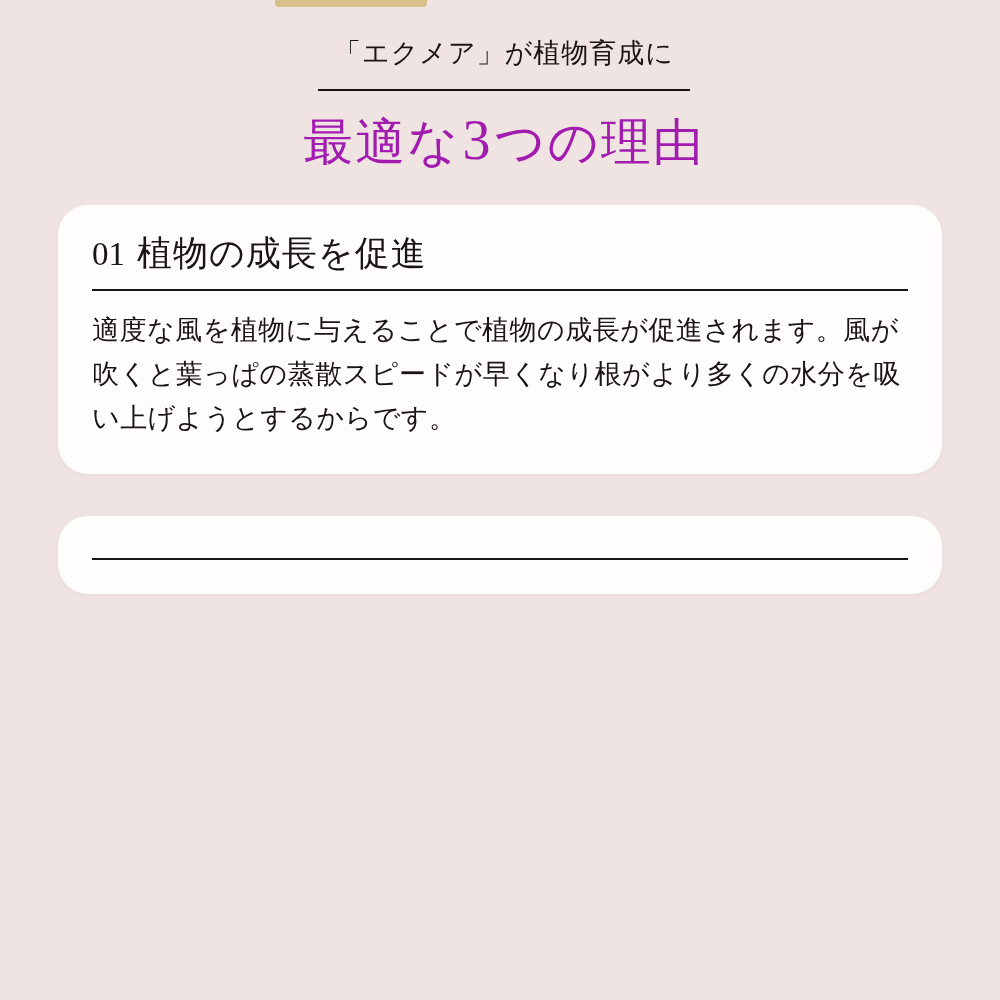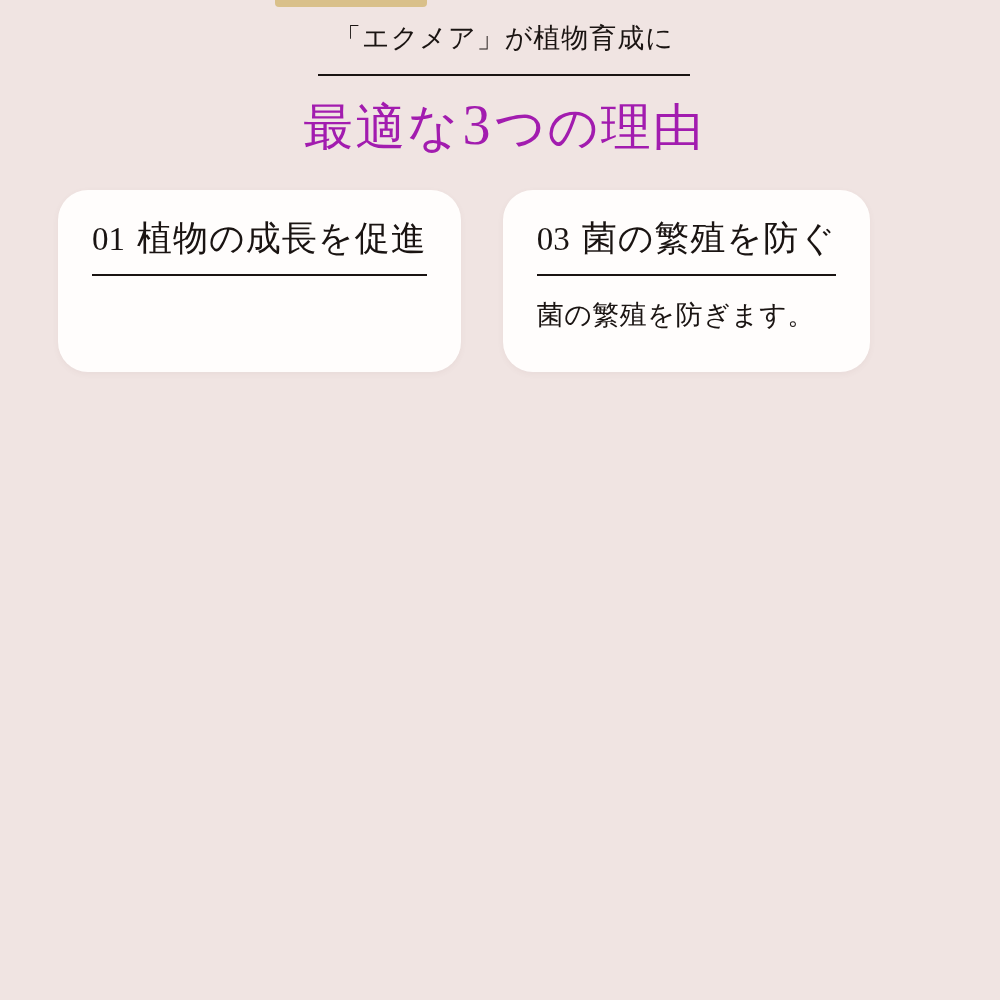--- a/index.html
+++ b/index.html
@@ -22,21 +22,21 @@
     top: 0;
     left: 275px;
     width: 152px;
     height: 7px;
     background: #d9c08a;
     border-bottom-left-radius: 4px;
     border-bottom-right-radius: 4px;
   }
 
   .header {
-    padding-top: 21px;
+    padding-top: 36px;
     text-align: center;
     margin-left: 8px;
   }
   .header-sub {
     font-size: 27px;
     letter-spacing: 1px;
     line-height: 1.3;
     color: #1a1412;
     font-weight: 400;
   }
@@ -56,21 +56,21 @@
   }
   .header-main .num {
     font-size: 56px;
     padding: 0 2px;
   }
 
   .cards {
     margin-top: 30px;
     padding: 0 58px;
     display: flex;
-    flex-direction: row;
+    flex-direction: column;
     gap: 42px;
   }
 
   .card {
     background: #fffdfc;
     border-radius: 30px;
     padding: 28px 34px 34px 34px;
     box-shadow: 0 2px 6px rgba(120, 90, 85, 0.06);
   }
 
@@ -113,24 +113,21 @@
   </div>
 </div>
 
 <div class="cards">
 
   <div class="card">
     <div class="card-title">
       <span class="card-num">01</span><span>植物の成長を促進</span>
     </div>
     <div class="card-rule"></div>
+    <div class="card-body">適度な風を植物に与えることで植物の成長が促進されます。風が吹くと葉っぱの蒸散スピードが早くなり根がより多くの水分を吸い上げようとするからです。</div>
   </div>
 
 
   <div class="card">
-    <div class="card-title">
-      <span class="card-num">03</span><span>菌の繁殖を防ぐ</span>
-    </div>
     <div class="card-rule"></div>
-    <div class="card-body">菌の繁殖を防ぎます。</div>
   </div>
 
 </div>
 
 </body></html>

